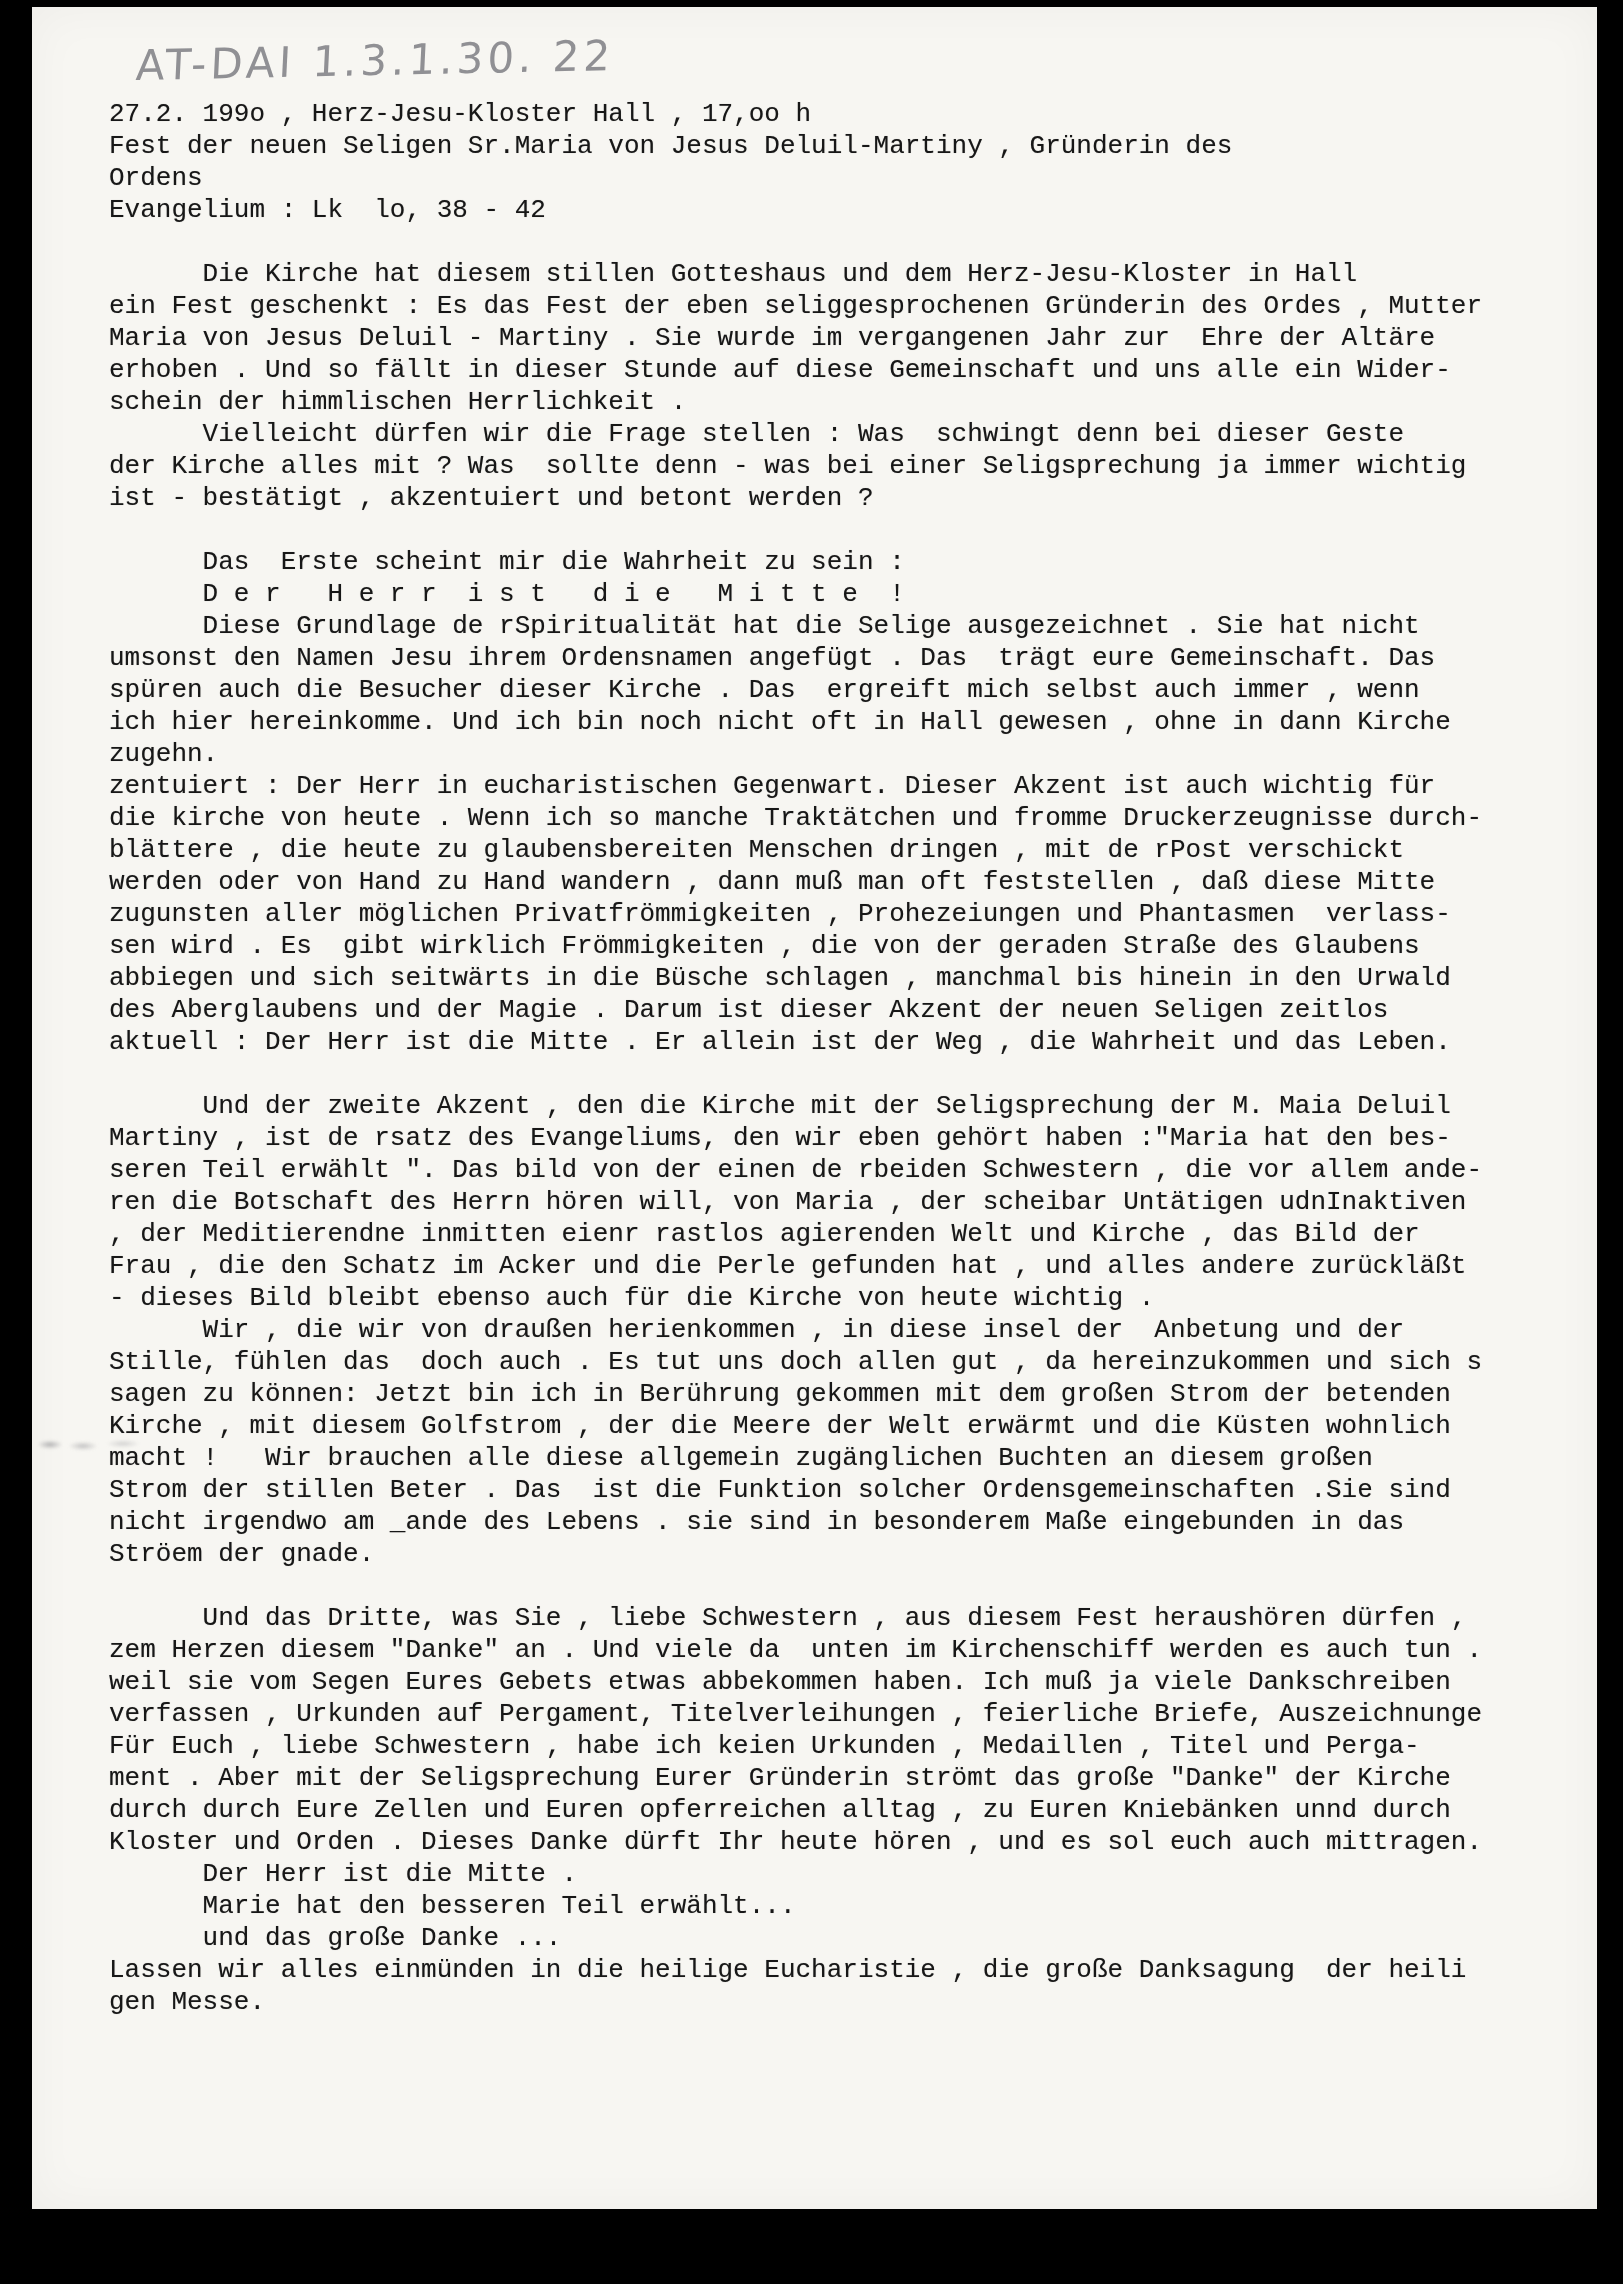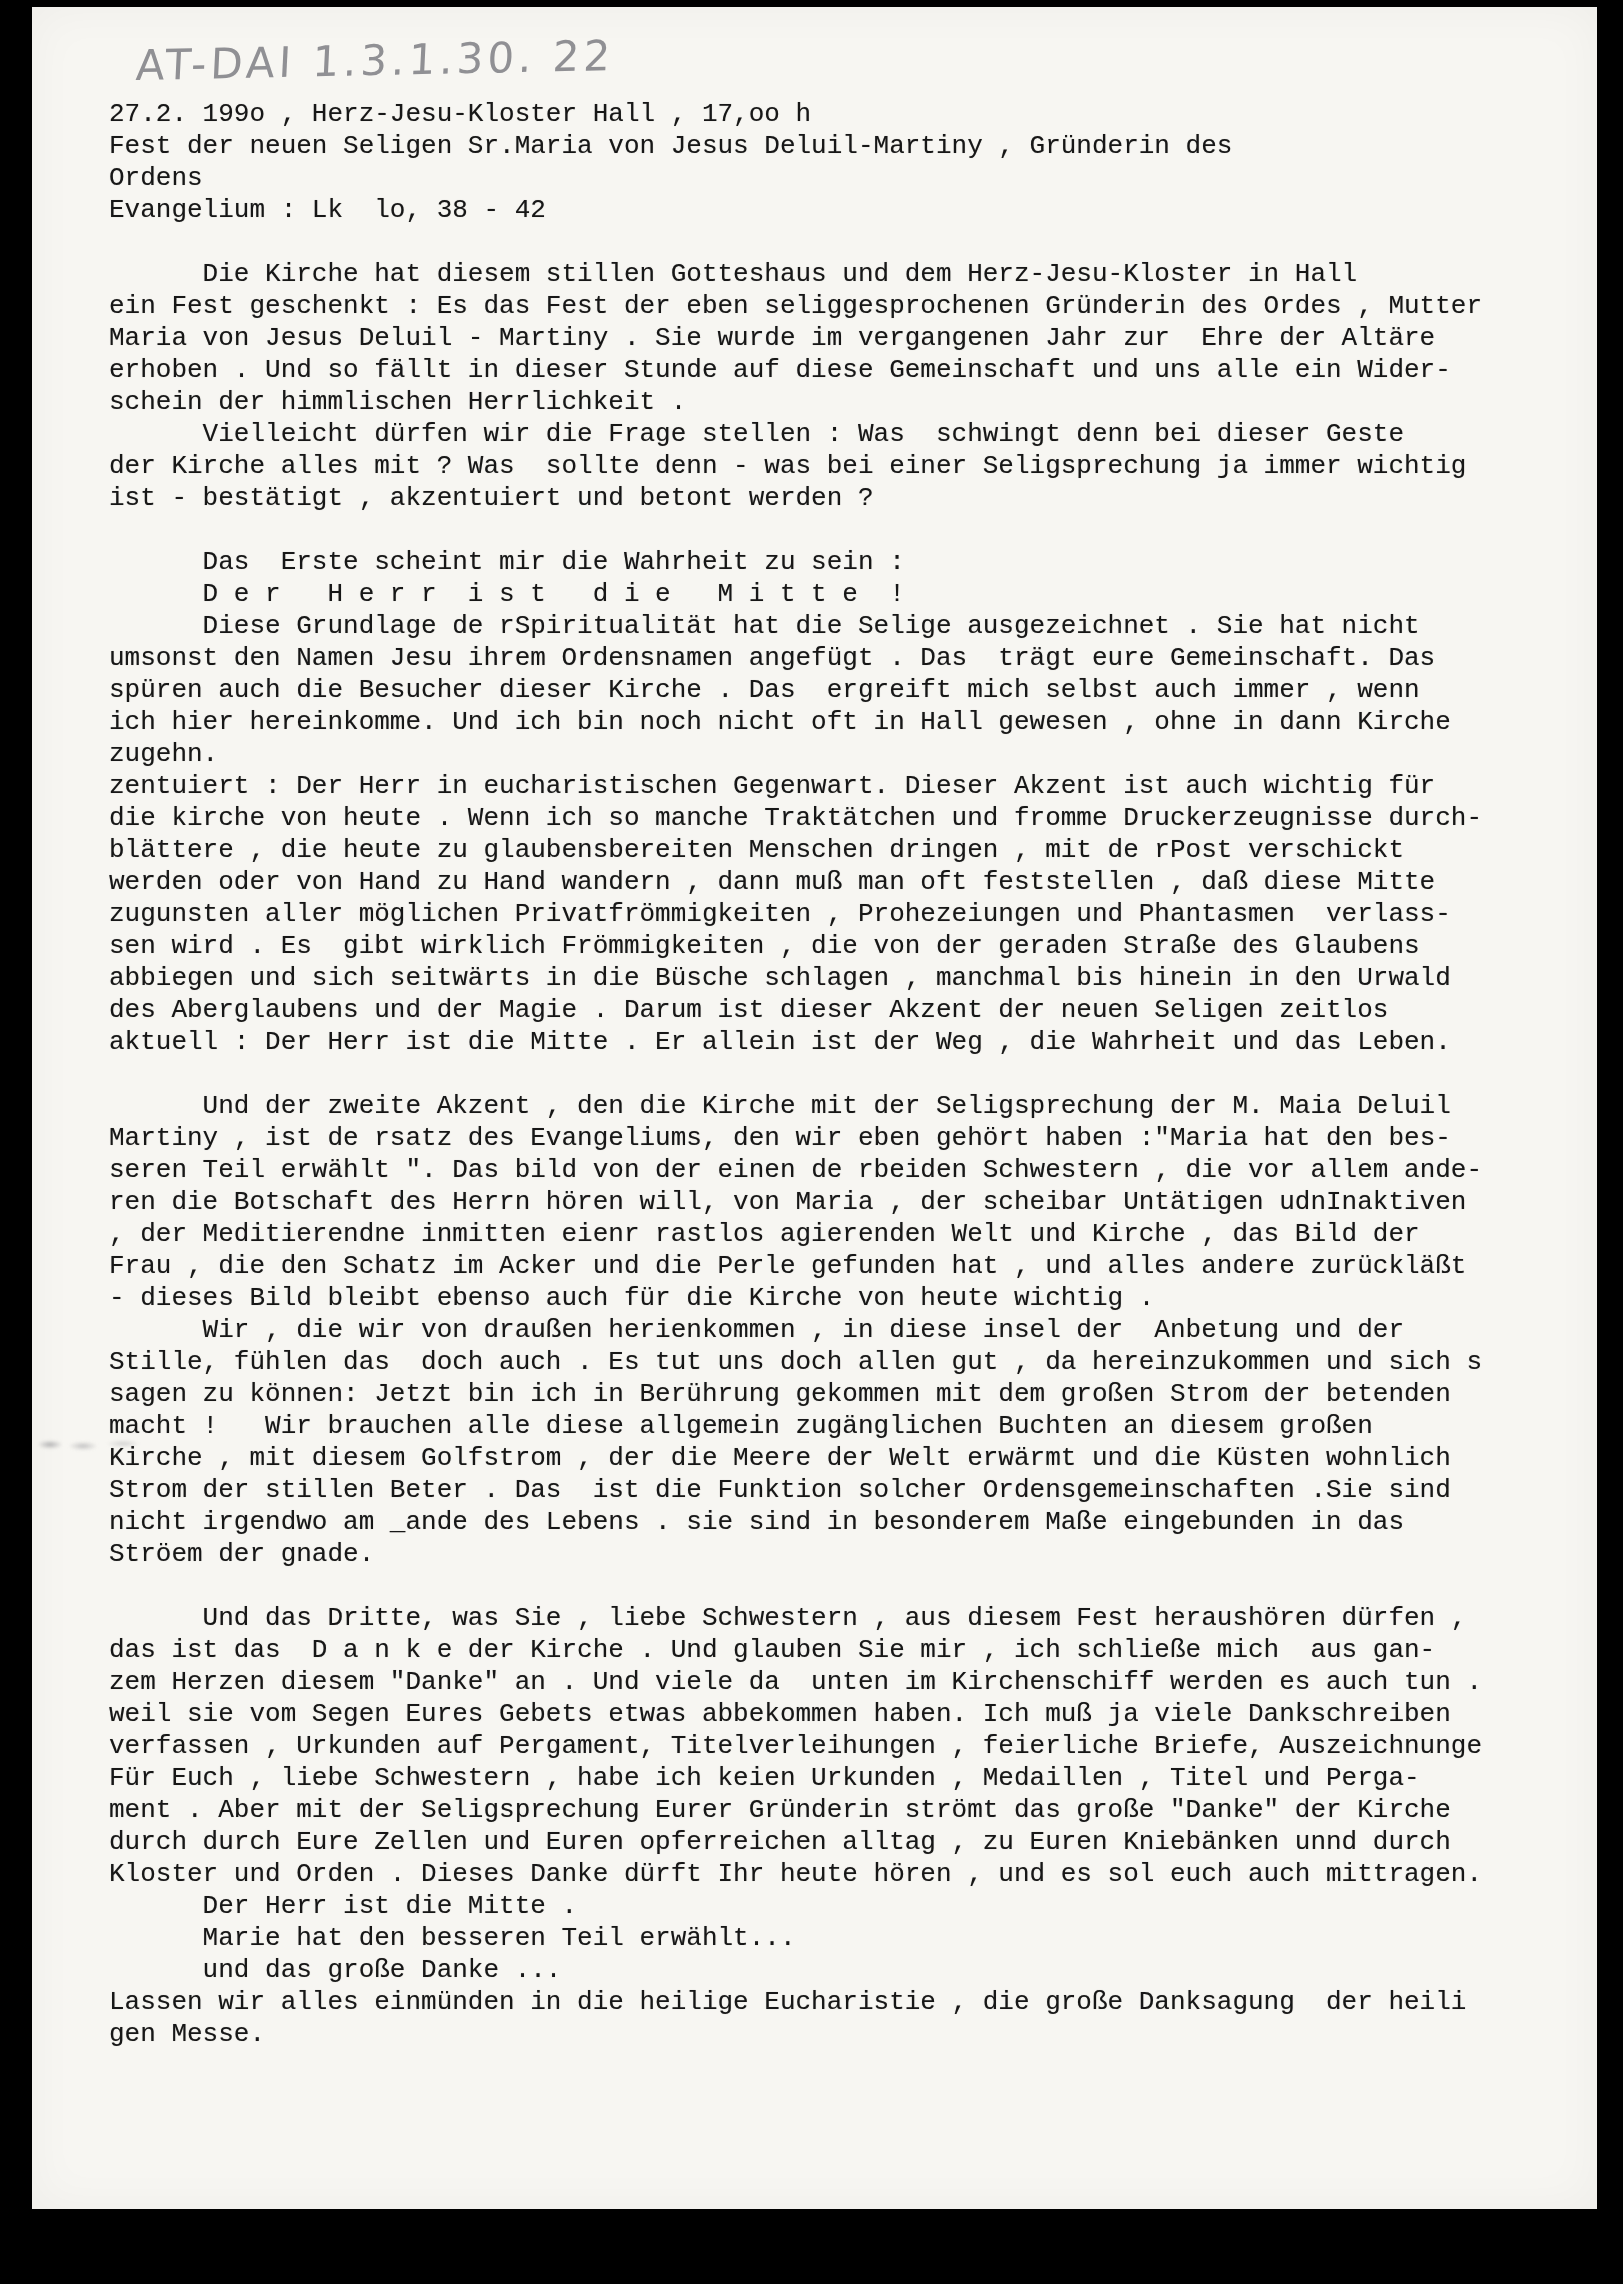--- a/index.html
+++ b/index.html
@@ -98,28 +98,27 @@
       <div class="line"><span>      Und der zweite Akzent , den die Kirche mit der Seligsprechung der M. Maia Deluil</span></div>
       <div class="line"><span>Martiny , ist de rsatz des Evangeliums, den wir eben gehört haben :"</span><span class="u">Maria hat den bes-</span></div>
       <div class="line"><span class="u">seren Teil erwählt "</span><span>. Das bild von der einen de rbeiden Schwestern , die vor allem ande-</span></div>
       <div class="line"><span>ren die Botschaft des Herrn hören will, von Maria , der scheibar Untätigen udnInaktiven</span></div>
       <div class="line"><span>, der Meditierendne inmitten eienr rastlos agierenden Welt und Kirche , das Bild der</span></div>
       <div class="line"><span>Frau , die den Schatz im Acker und die Perle gefunden hat , und alles andere zurückläßt</span></div>
       <div class="line"><span>- dieses Bild bleibt ebenso auch für die Kirche von heute wichtig .</span></div>
       <div class="line"><span>      Wir , die wir von draußen herienkommen , in diese insel der  Anbetung und der</span></div>
       <div class="line"><span>Stille, fühlen das  doch auch . Es tut uns doch allen gut , da hereinzukommen und sich s</span></div>
       <div class="line"><span>sagen zu können: Jetzt bin ich in Berührung gekommen mit dem großen Strom der betenden</span></div>
+      <div class="line"><span>Kirche , mit diesem Golfstrom , der die Meere der Welt erwärmt und die Küsten wohnlich</span></div>
       <div class="line"><span>macht !   Wir brauchen alle diese allgemein zugänglichen Buchten an diesem großen</span></div>
-      <div class="line"><span>Kirche , mit diesem Golfstrom , der die Meere der Welt erwärmt und die Küsten wohnlich</span></div>
       <div class="line"><span>Strom der stillen Beter . Das  ist die Funktion solcher Ordensgemeinschaften .Sie sind</span></div>
       <div class="line"><span>nicht irgendwo am _ande des Lebens . sie sind in besonderem Maße eingebunden in das</span></div>
       <div class="line"><span>Ströem der gnade.</span></div>
       <div class="line"></div>
       <div class="line"><span>      Und das Dritte, was Sie , liebe Schwestern , aus diesem Fest heraushören dürfen ,</span></div>
-      <div class="line"><span>das ist das  D a n k e der Kirche . Und glauben Sie mir , ich schließe mich  aus gan-</span></div>
       <div class="line"><span>zem Herzen diesem "Danke" an . Und viele da  unten im Kirchenschiff werden es auch tun .</span></div>
       <div class="line"><span>weil sie vom Segen Eures Gebets etwas abbekommen haben. Ich muß ja viele Dankschreiben</span></div>
       <div class="line"><span>verfassen , Urkunden auf Pergament, Titelverleihungen , feierliche Briefe, Auszeichnunge</span></div>
       <div class="line"><span>Für Euch , liebe Schwestern , habe ich keien Urkunden , Medaillen , Titel und Perga-</span></div>
       <div class="line"><span>ment . Aber mit der Seligsprechung Eurer Gründerin strömt das große "Danke" der Kirche</span></div>
       <div class="line"><span>durch durch Eure Zellen und Euren opferreichen alltag , zu Euren Kniebänken unnd durch</span></div>
       <div class="line"><span>Kloster und Orden . Dieses Danke dürft Ihr heute hören , und es sol euch auch mittragen.</span></div>
       <div class="line"><span>      Der Herr ist die Mitte .</span></div>
       <div class="line"><span>      Marie hat den besseren Teil erwählt...</span></div>
       <div class="line"><span>      und das große Danke ...</span></div>

